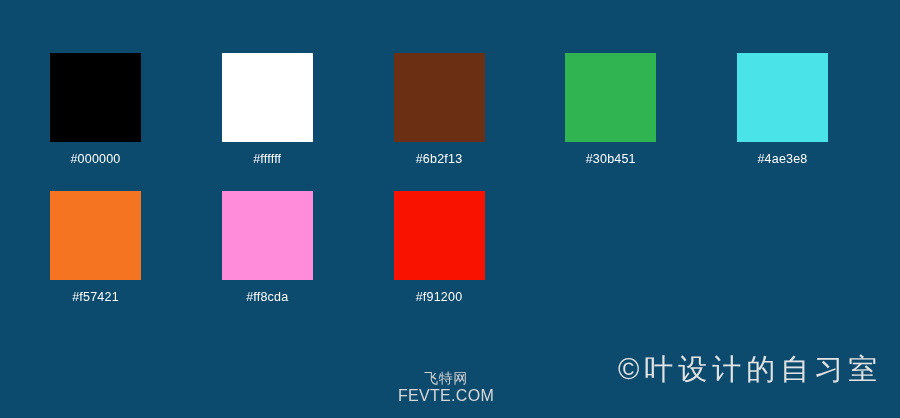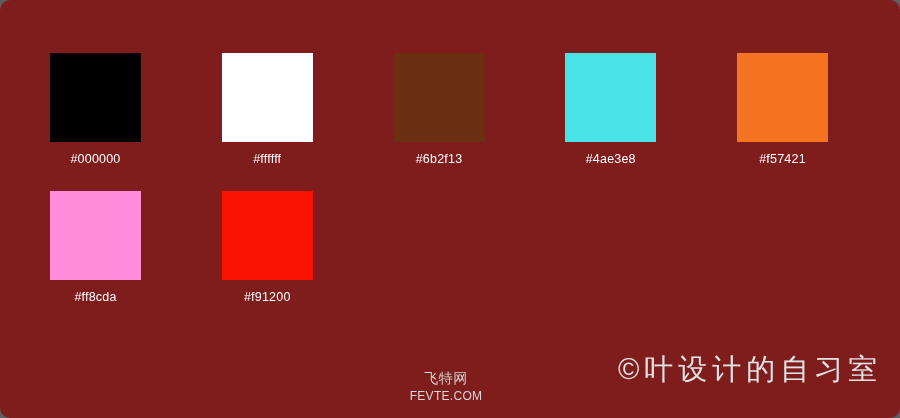--- a/index.html
+++ b/index.html
@@ -67,21 +67,21 @@
     color: #cfcfcf;
     user-select: none;
   }
   .watermark-fevte .wm-cn {
     font-size: 14px;
     line-height: 17px;
     letter-spacing: 0.5px;
     color: #d2d2d2;
   }
   .watermark-fevte .wm-en {
-    font-size: 12px;
+    font-size: 16px;
     line-height: 18px;
     letter-spacing: 0.3px;
     color: #d8d8d8;
   }
   .wm-logo-mark {
     position: absolute;
     left: 38px;
     top: 14px;
     width: 28px;
     height: 28px;
@@ -99,34 +99,38 @@
     letter-spacing: 5px;
     color: #e2e2e2;
     font-weight: 300;
     white-space: nowrap;
     user-select: none;
   }
 </style>
 </head>
 <body style="background: rgb(94, 94, 94);">
 
-<div id="palette-board" style="background: #7f1d1d; border-radius: 10px;">
+<div id="palette-board" style="background: #0c4a6e;">
 
   <div class="swatch-grid">
       <div class="swatch-cell">
         <div class="swatch-chip" style="background: rgb(0, 0, 0);"></div>
         <div class="swatch-label">#000000</div>
       </div>
       <div class="swatch-cell">
         <div class="swatch-chip" style="background: rgb(255, 255, 255);"></div>
         <div class="swatch-label">#ffffff</div>
       </div>
       <div class="swatch-cell">
         <div class="swatch-chip" style="background: rgb(107, 47, 19);"></div>
         <div class="swatch-label">#6b2f13</div>
+      </div>
+      <div class="swatch-cell">
+        <div class="swatch-chip" style="background: rgb(48, 180, 81);"></div>
+        <div class="swatch-label">#30b451</div>
       </div>
       <div class="swatch-cell">
         <div class="swatch-chip" style="background: rgb(74, 227, 232);"></div>
         <div class="swatch-label">#4ae3e8</div>
       </div>
       <div class="swatch-cell">
         <div class="swatch-chip" style="background: rgb(245, 116, 33);"></div>
         <div class="swatch-label">#f57421</div>
       </div>
       <div class="swatch-cell">

